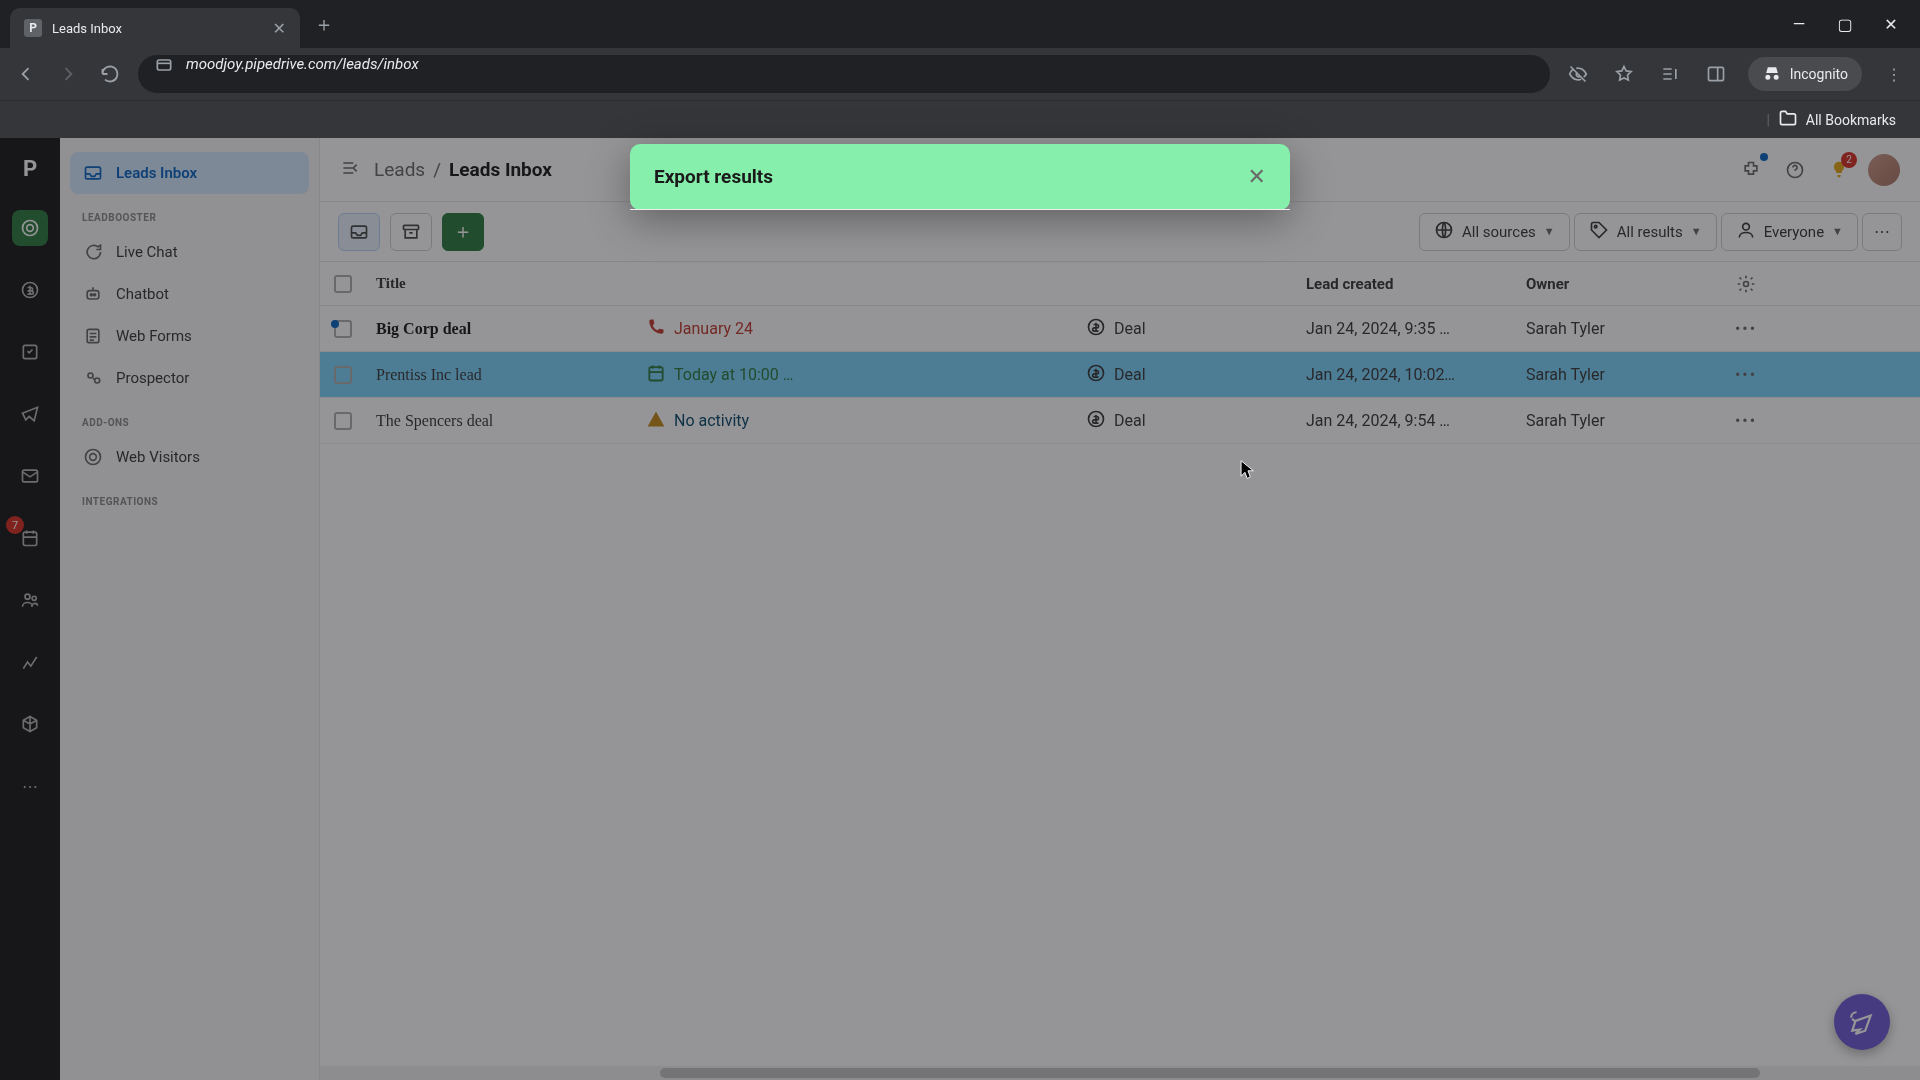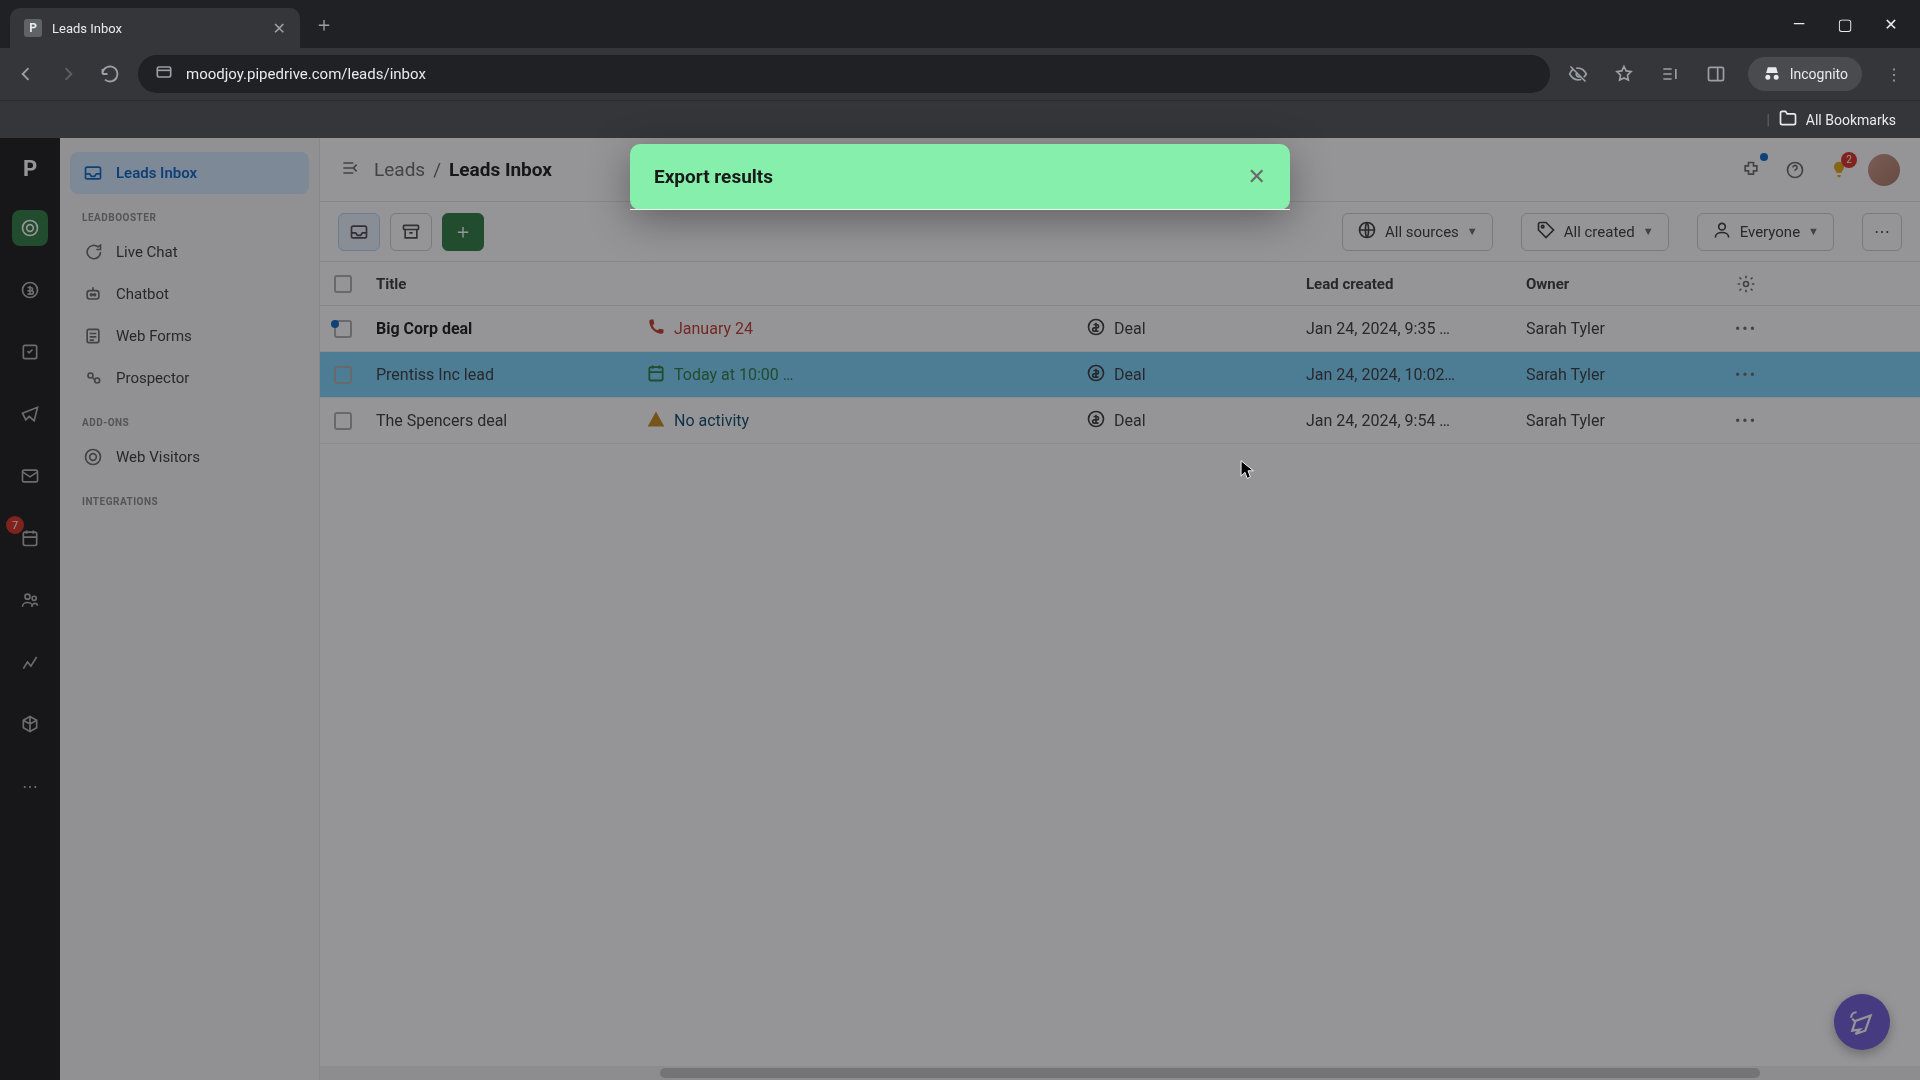--- a/index.html
+++ b/index.html
@@ -10,21 +10,21 @@
 .tab { height: 40px; margin-top: 8px; margin-left: 10px; background: #35363a; border-radius: 10px 10px 0 0; display: flex; align-items: center; padding: 0 14px; gap: 10px; width: 290px; }
 .tab-favicon { width: 18px; height: 18px; background: #5f6368; border-radius: 3px; display:flex;align-items:center;justify-content:center;color:#e8eaed;font-size:12px;font-weight:700;}
 .tab-title { color: #e8eaed; font-size: 13px; flex: 1; }
 .tab-close { color: #9aa0a6; font-size: 16px; }
 .new-tab { color: #9aa0a6; font-size: 20px; margin-left: 14px; }
 .window-controls { margin-left: auto; display: flex; gap: 28px; padding-right: 20px; color: #e8eaed; }
 .win-btn { width: 18px; height: 18px; display: flex; align-items: center; justify-content: center; }
 
 .addr-bar { height: 52px; background: #35363a; display: flex; align-items: center; padding: 0 12px; gap: 14px; }
 .nav-btn { color: #9aa0a6; width: 28px; height: 28px; display:flex;align-items:center;justify-content:center; }
-.url-box { flex: 1; background: #202124; border-radius: 24px; height: 38px; display: flex; align-items: center; padding: 0 16px; gap: 12px; color: #9aa0a6; font-size: 15px; }
+.url-box { flex: 1; background: #202124; border-radius: 24px; height: 38px; display: flex; padding: 0 16px; gap: 12px; color: #9aa0a6; font-size: 15px; font-style: italic; }
 .url-text { color: #e8eaed; }
 .addr-right { display:flex; gap:18px; align-items:center; }
 .incognito-pill { background:#4a4b4f; border-radius:18px; height:34px; display:flex; align-items:center; gap:8px; padding:0 14px; color:#e8eaed; font-size:14px;}
 .bookmarks-bar { height: 38px; background:#35363a; border-top:1px solid #2a2b2e; display:flex; align-items:center; justify-content:flex-end; padding-right:24px; color:#e8eaed; font-size:14px; gap:8px;}
 
 
 .app-wrap { position: relative; height: calc(1080px - 48px - 52px - 38px); }
 .app { position:absolute; inset:0; display:flex; background:#fff; }
 .dim { position:absolute; inset:0; background:rgba(20,20,25,0.45); z-index:40; }
 
@@ -52,29 +52,29 @@
 .crumbs .current { color:#1a1a1a; font-weight:700; }
 .topbar-right { margin-left:auto; display:flex; gap:14px; align-items:center;}
 .top-icon { width:30px; height:30px; display:flex;align-items:center;justify-content:center; color:#6a6a6a; position:relative;}
 .notif-dot { position:absolute; top:-3px; right:-3px; width:16px; height:16px; background:#d93025; border-radius:50%; color:#fff; font-size:10px; display:flex;align-items:center;justify-content:center;}
 .avatar { width:32px; height:32px; border-radius:50%; background:linear-gradient(135deg,#c98,#a76); }
 
 .toolbar { height:60px; border-bottom:1px solid #e5e5e5; display:flex; align-items:center; padding:0 18px; gap:10px;}
 .tool-btn { height:38px; min-width:40px; border:1px solid #d0d0d0; border-radius:6px; background:#fff; display:flex;align-items:center;justify-content:center; color:#4a4a4a; padding:0 10px;}
 .tool-btn.selected { background:#eaf1fc; border-color:#b9d2f5;}
 .tool-btn.green { background:#2d7a3e; border-color:#2d7a3e; color:#fff; font-size:20px;}
-.filter-group { margin-left:auto; display:flex; gap:28px;}
+.filter-group { margin-left:auto; display:flex; gap:4px;}
 .filter-btn { height:38px; border:1px solid #d0d0d0; border-radius:6px; background:#fff; display:flex; align-items:center; gap:8px; padding:0 14px; color:#3a3a3a; font-size:15px;}
 .chev { font-size:11px; color:#6a6a6a;}
 
 
 .table { flex:1; position:relative;}
 .thead { display:flex; height:44px; border-bottom:1px solid #e5e5e5; align-items:center; font-weight:700; color:#3a3a3a; font-size:15px;}
 .col-cb { width:46px; display:flex; justify-content:center;}
-.col-title { width:270px; padding-left:10px;}
+.col-title { width:270px; padding-left:10px;font-family:Liberation Serif, serif;}
 .col-act { width:440px; padding-left:10px;}
 .col-src { width:220px; padding-left:10px;}
 .col-created { width:220px; padding-left:10px;}
 .col-owner { width:210px; padding-left:10px;}
 .col-cfg { width:40px; display:flex; justify-content:center; color:#6a6a6a;}
 .trow { display:flex; height:46px; border-bottom:1px solid #eee; align-items:center; font-size:16px; color:#3a3a3a;}
 .trow.hover { background:#7dd3fc;}
 .cb { width:18px; height:18px; border:2px solid #b0b0b0; border-radius:3px;}
 .dot-blue { width:8px; height:8px; background:#0b66c3; border-radius:50%; position:absolute; margin-left:-16px;}
 .act-cell { display:flex; align-items:center; gap:8px;}
@@ -361,21 +361,21 @@
                   <path d="M3 12h18M12 3c2.5 3 2.5 15 0 18M12 3c-2.5 3-2.5 15 0 18"></path>
                 </svg></span>
           <span>All sources</span>
           <span class="chev">▼</span>
         </div>
         <div class="filter-btn">
           <span><svg viewBox="0 0 24 24" fill="none" stroke="currentColor" stroke-width="2">
                   <path d="M3 12V5a2 2 0 0 1 2-2h7l9 9-9 9z"></path>
                   <circle cx="8" cy="8" r="1.5"></circle>
                 </svg></span>
-          <span>All created</span>
+          <span>All results</span>
           <span class="chev">▼</span>
         </div>
         <div class="filter-btn">
           <span><svg viewBox="0 0 24 24" fill="none" stroke="currentColor" stroke-width="2">
                   <circle cx="12" cy="8" r="4"></circle>
                   <path d="M4 21c0-4 4-6 8-6s8 2 8 6"></path>
                 </svg></span>
           <span>Everyone</span>
           <span class="chev">▼</span>
         </div>

